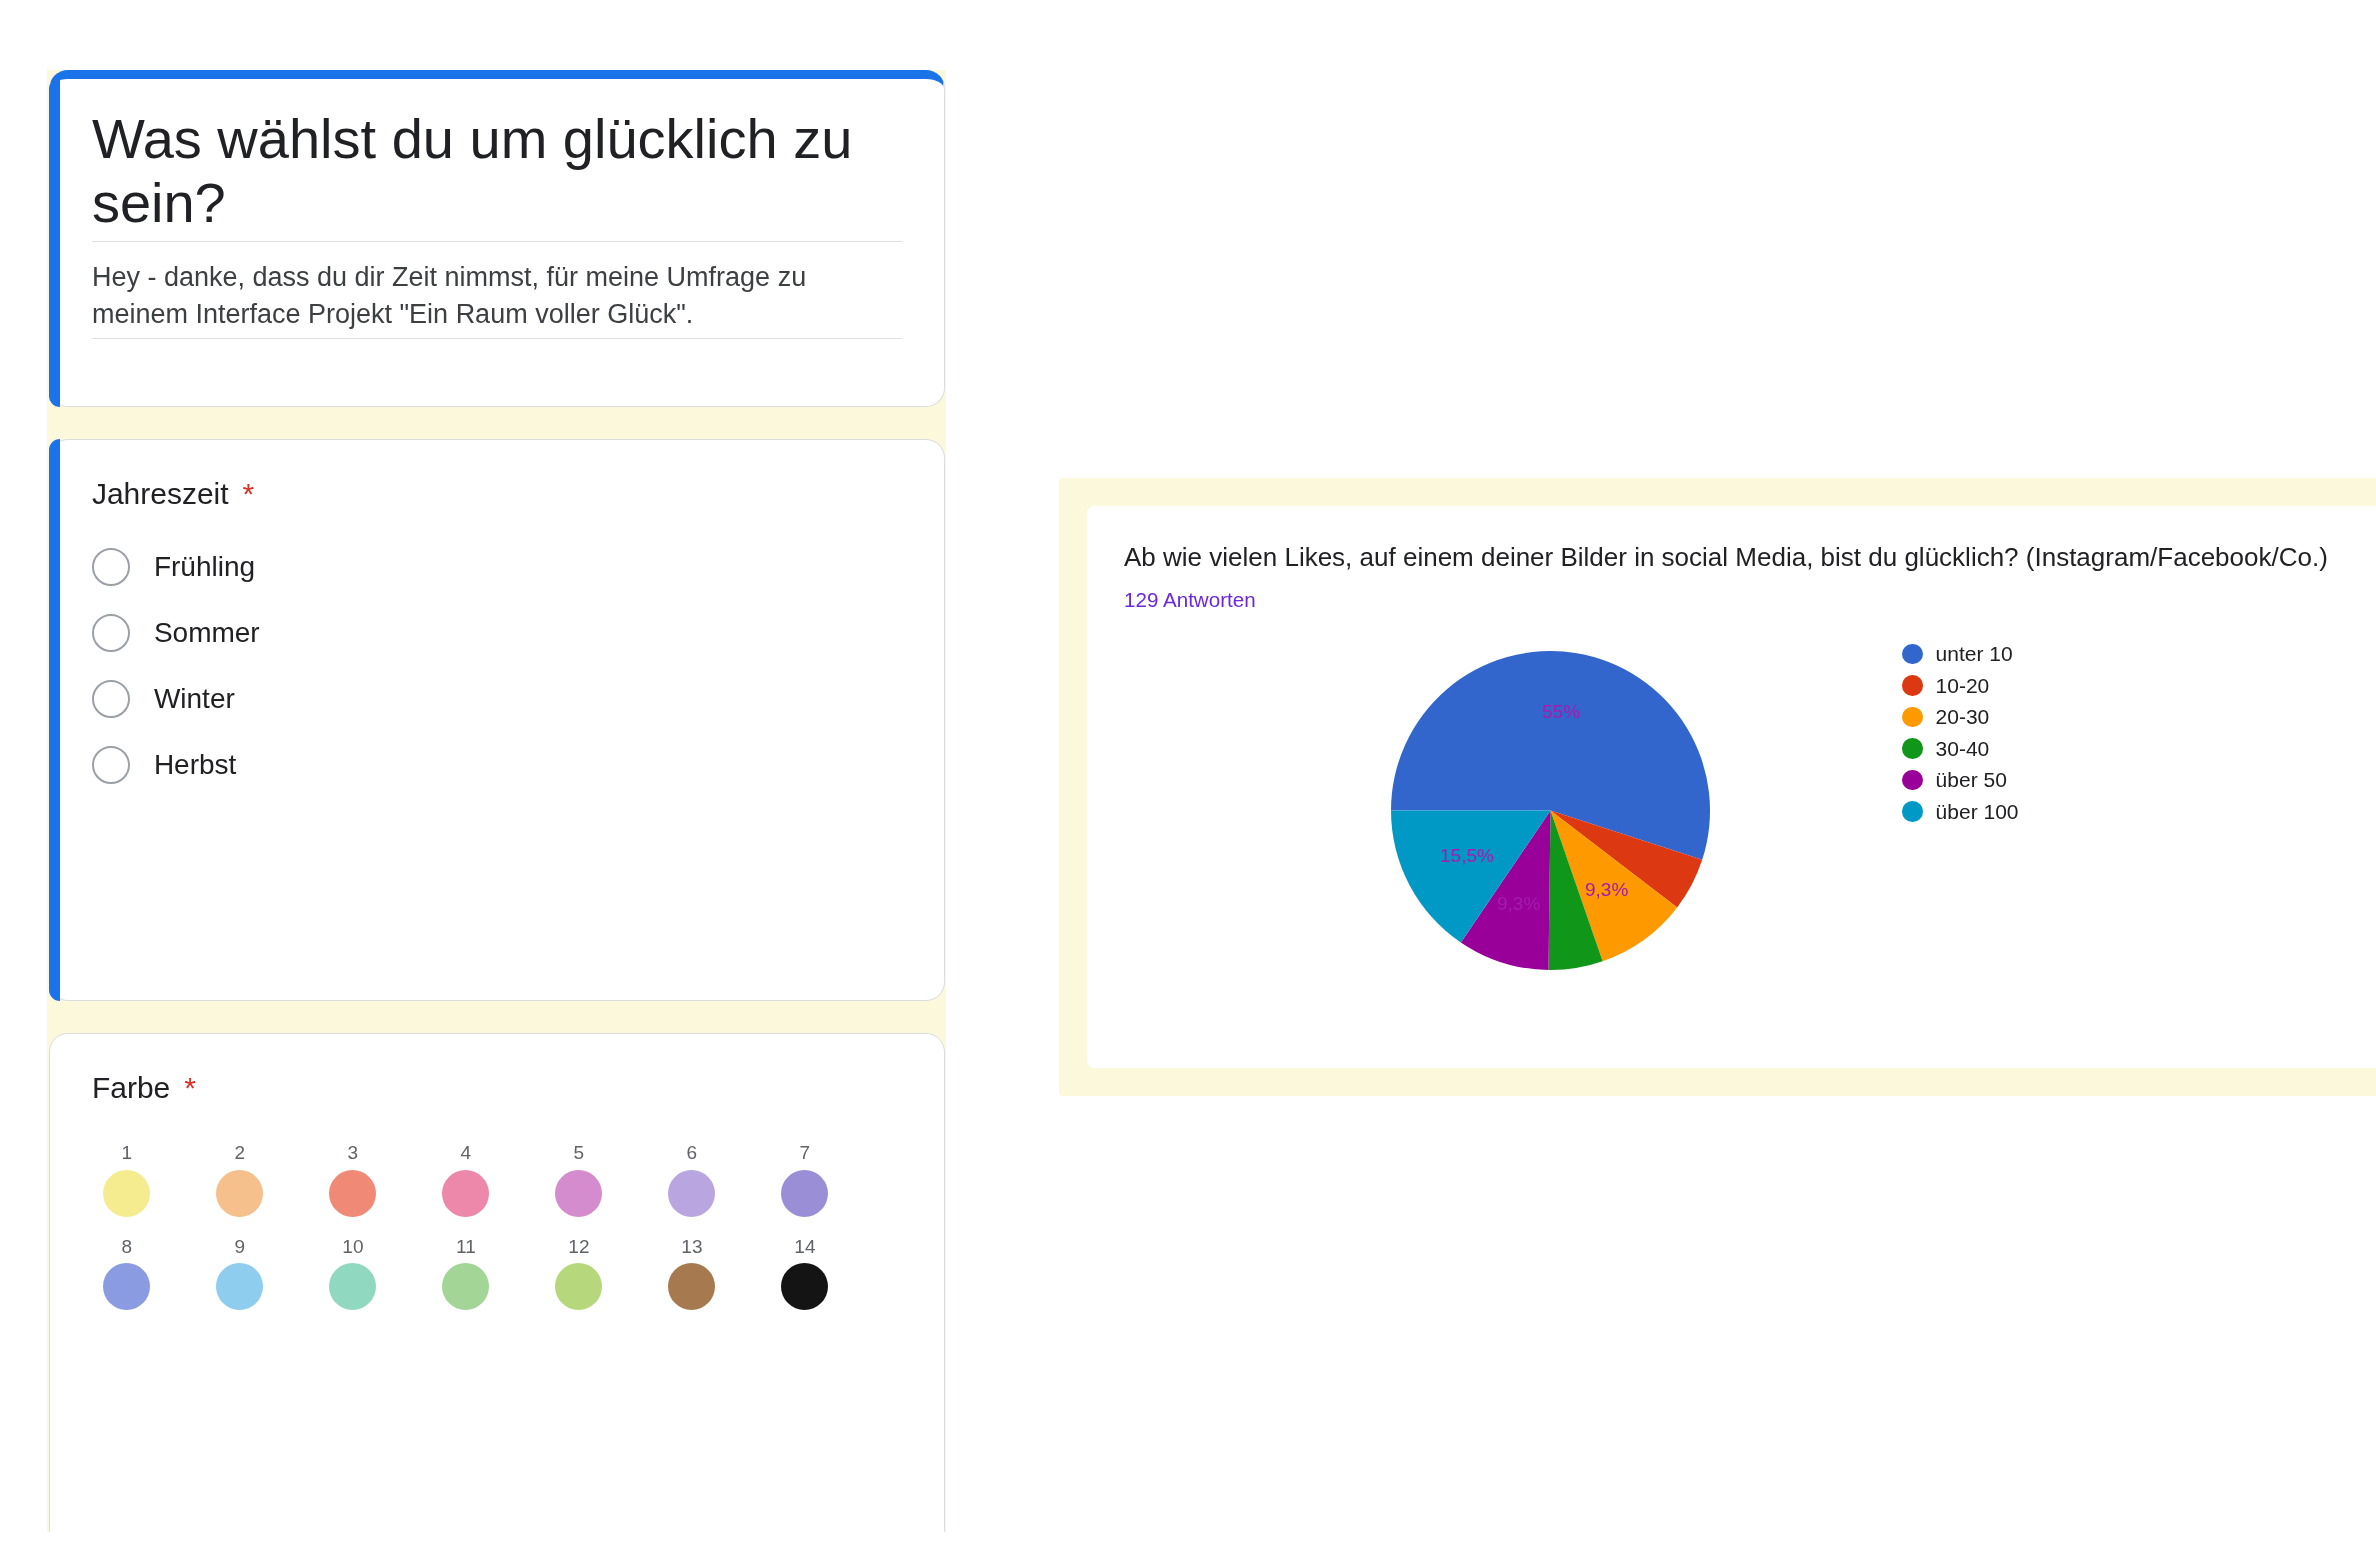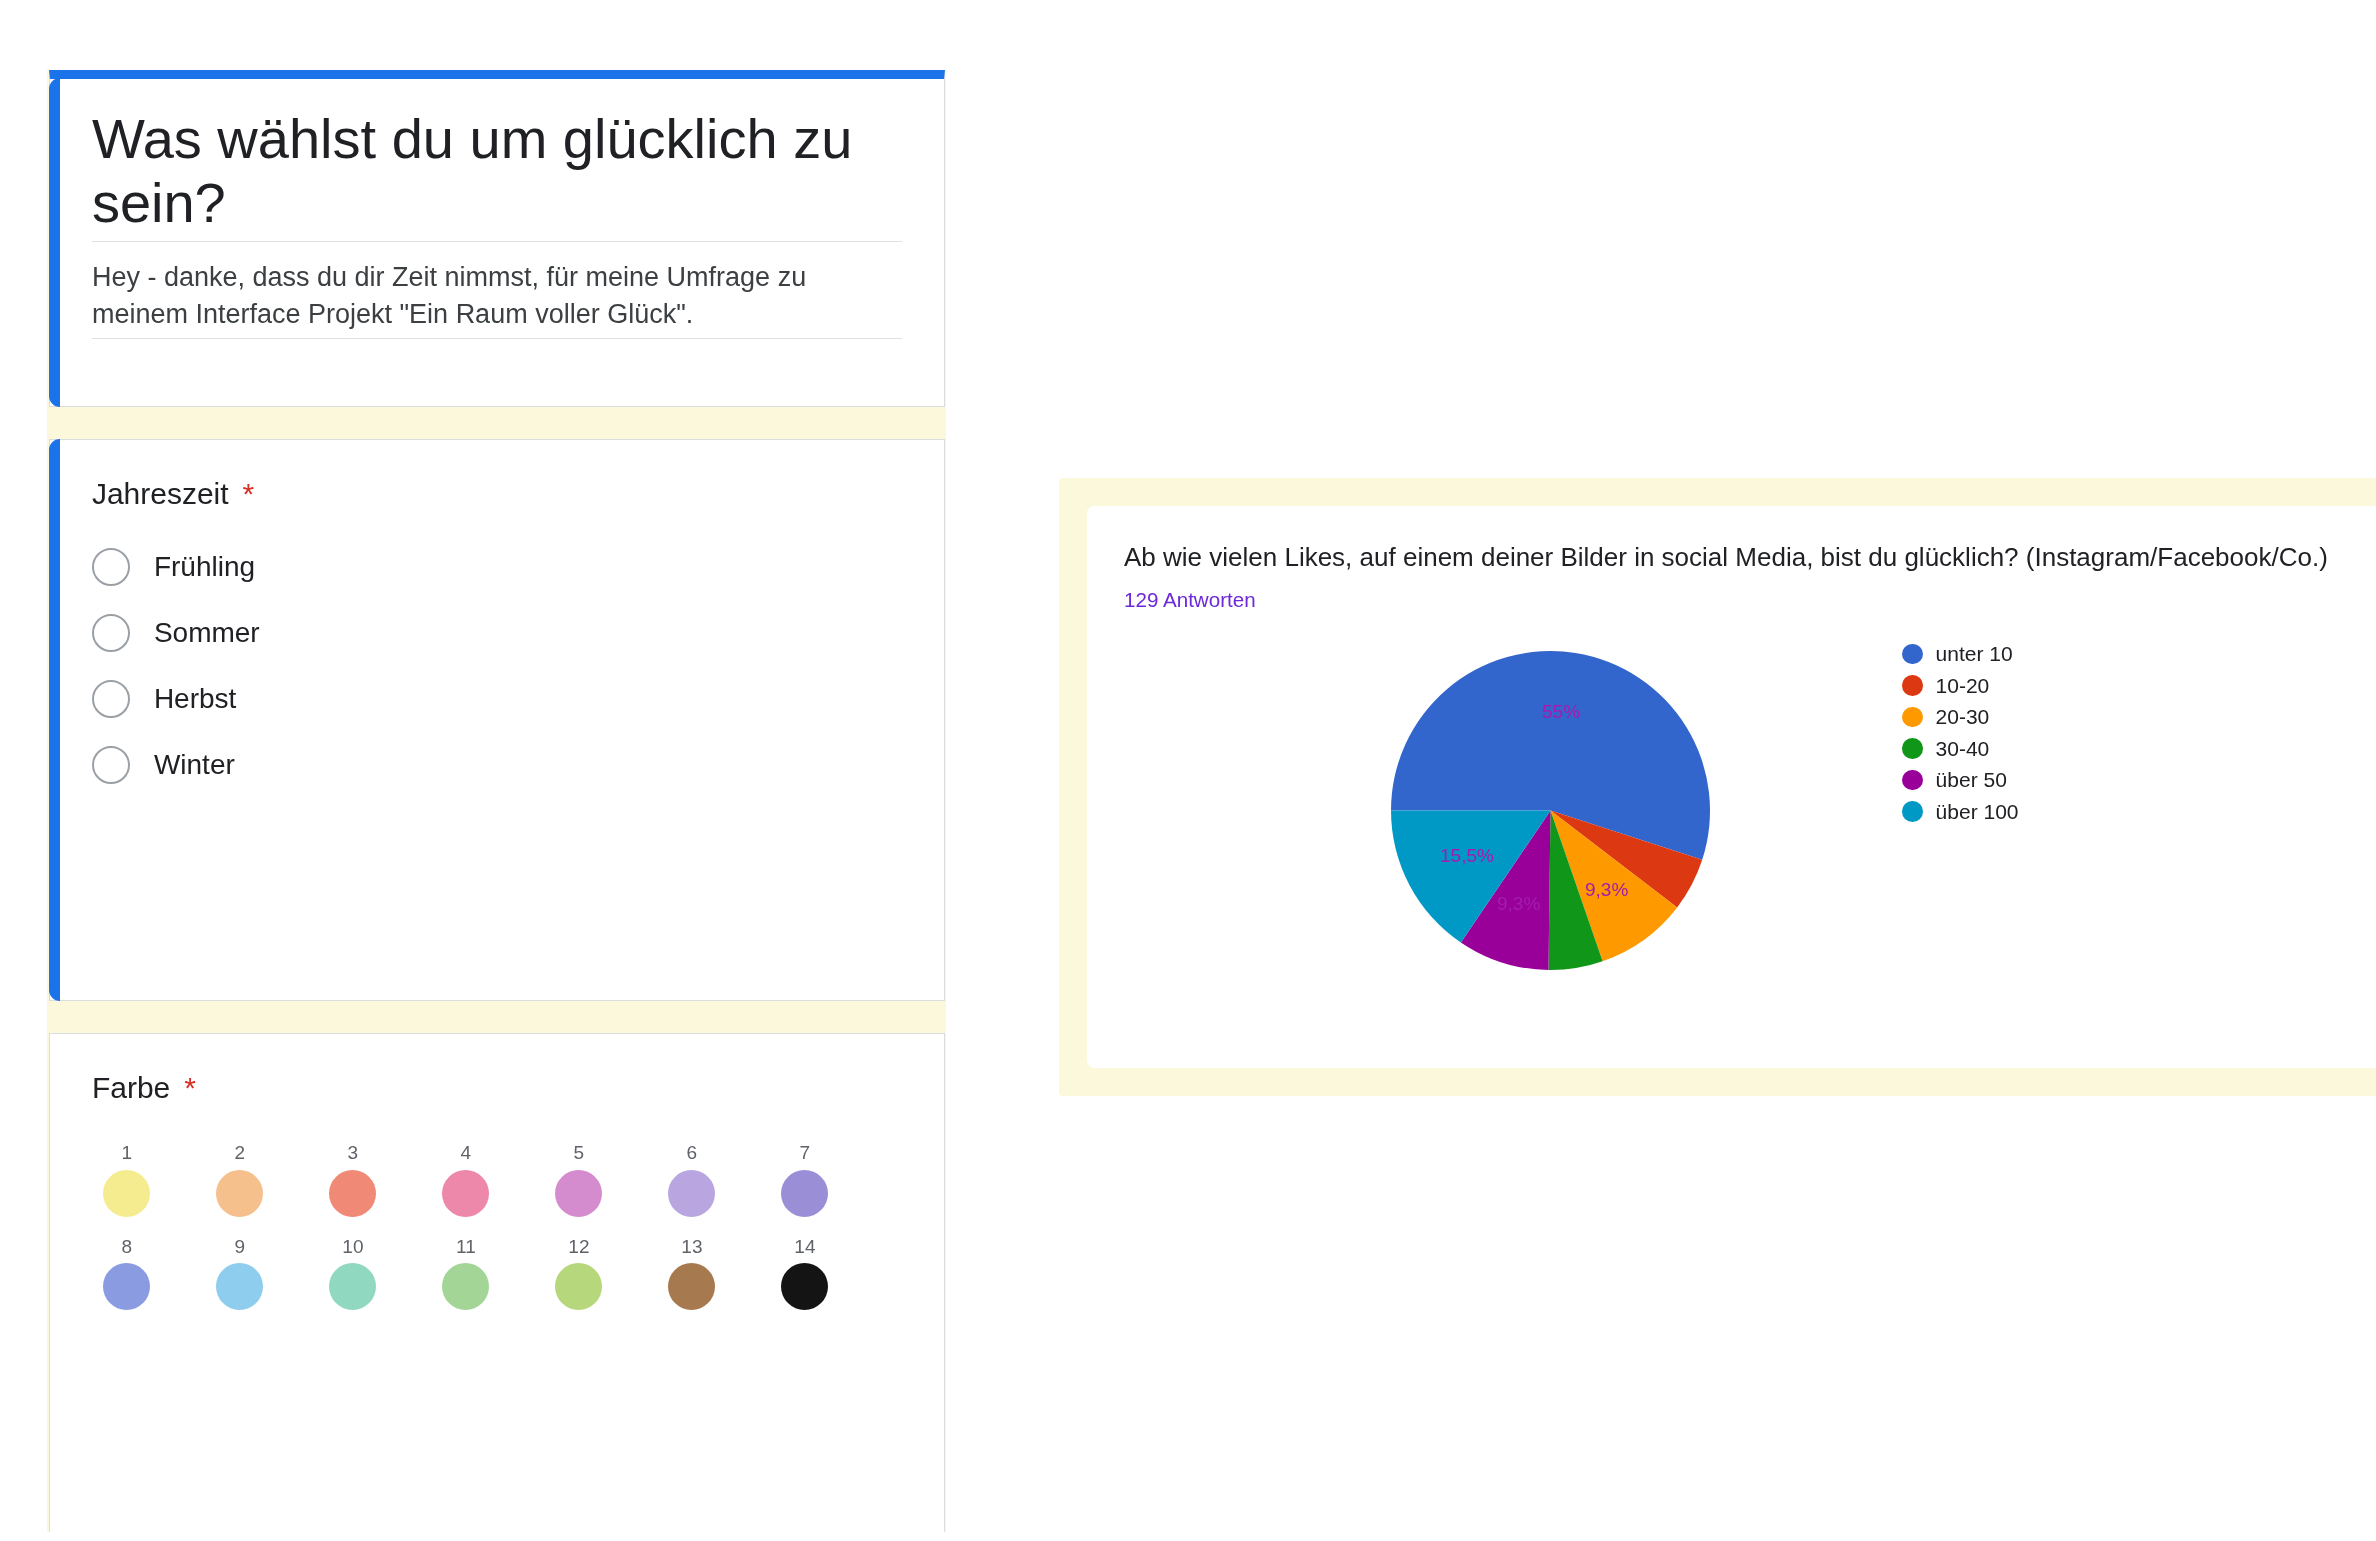--- a/index.html
+++ b/index.html
@@ -3,21 +3,21 @@
 <meta charset="utf-8">
 <style>
   html,body{margin:0;padding:0;width:2376px;height:1541px;background:#fff;font-family:Arial,Helvetica,sans-serif;color:#202124;}
   
   .form-bg{
     position:absolute;left:47px;top:70px;width:899px;height:1462px;
     background:#fcf8dc;
     overflow:hidden;
   }
   .card{
-    position:absolute;background:#fff;border:0.9px solid #dadce0;border-radius:0;
+    position:absolute;background:#fff;border:0.9px solid #dadce0;border-radius:19px;
     box-sizing:border-box;padding:37px 42px;
   }
   .accent-left::before{
     content:"";position:absolute;left:-0.9px;top:-0.9px;bottom:-0.9px;width:11.2px;
     background:#1a73e8;border-top-left-radius:11.2px;border-bottom-left-radius:11.2px;
   }
   .card-header{left:1.9px;top:0;width:896px;height:337px;border-top:9.4px solid #1a73e8;padding-top:28px;}
   .form-title{font-size:56px;font-weight:400;line-height:1.15;margin:0 0 17px;padding-bottom:5.6px;border-bottom:0.9px solid #e0e0e0;}
   .form-desc{font-size:27px;line-height:1.35;color:#3c4043;padding-bottom:5.6px;border-bottom:0.9px solid #e0e0e0;}
   .card-q1{left:1.9px;top:369px;width:896px;height:562px;}
@@ -68,25 +68,25 @@
         <div class="radio-row">
           <span class="radio-circle"></span>
           <span>Frühling</span>
         </div>
         <div class="radio-row">
           <span class="radio-circle"></span>
           <span>Sommer</span>
         </div>
         <div class="radio-row">
           <span class="radio-circle"></span>
+          <span>Winter</span>
+        </div>
+        <div class="radio-row">
+          <span class="radio-circle"></span>
           <span>Herbst</span>
-        </div>
-        <div class="radio-row">
-          <span class="radio-circle"></span>
-          <span>Winter</span>
         </div>
       </div>
   </div>
 
   <div class="card card-q2">
     <div class="q-title">
       <span>Farbe</span>
       <span class="req">*</span>
     </div>
     <div class="swatch-grid" id="swatch-grid">

